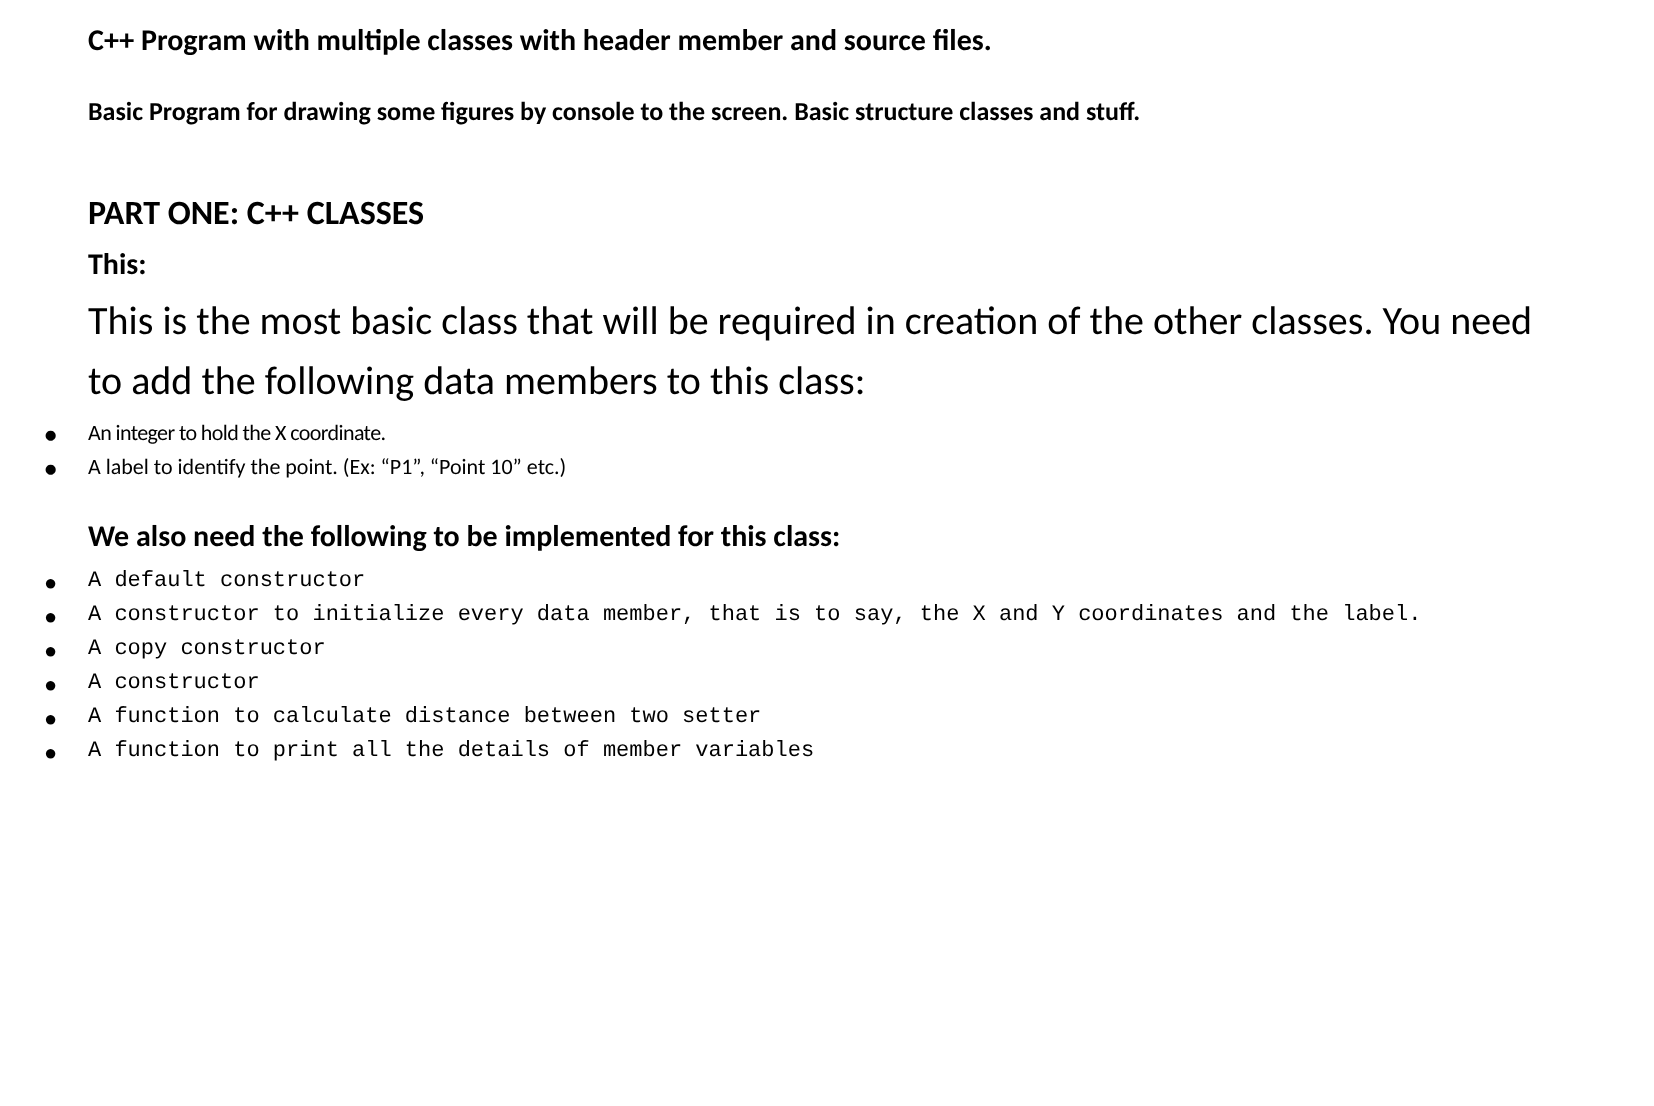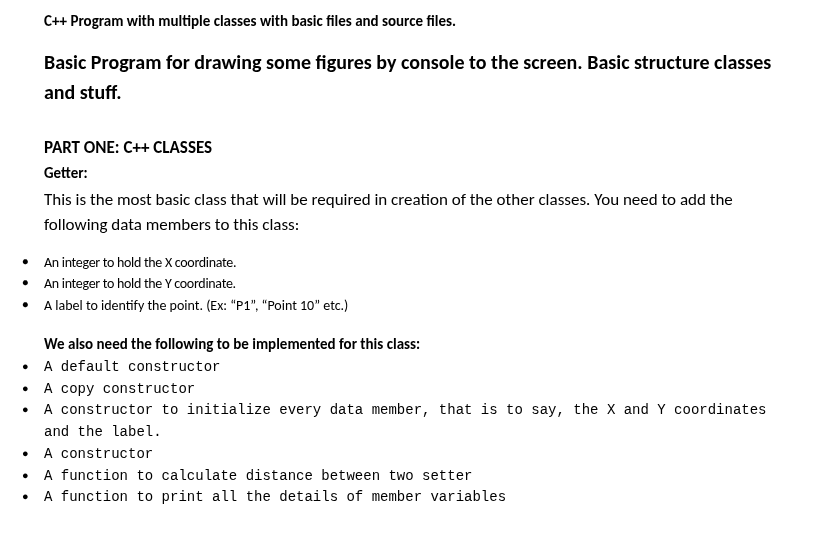--- a/index.html
+++ b/index.html
@@ -14,47 +14,47 @@
     line-height: 1.5;
   }
   .content { padding-left: 24px; }
   .title {
     font-weight: 700;
     font-size: 15px;
     margin-bottom: 14px;
   }
   .subtitle {
     font-weight: 700;
-    font-size: 20px;
+    font-size: 13px;
     margin-bottom: 28px;
   }
   .section-heading {
     font-weight: 700;
     font-size: 17px;
     margin-bottom: 2px;
   }
   .class-name {
     font-weight: 700;
     font-size: 15px;
     margin-bottom: 2px;
   }
   .paragraph {
-    font-size: 17px;
-    margin-bottom: 14px;
+    font-size: 20px;
+    margin-bottom: 2px;
   }
   ul.bullets {
     list-style: none;
     padding-left: 0;
     margin-left: -24px;
     margin-bottom: 16px;
   }
   ul.bullets li {
     position: relative;
     padding-left: 24px;
-    font-size: 14px;
+    font-size: 11px;
     line-height: 1.55;
   }
   ul.bullets li::before {
     content: "●";
     position: absolute;
     left: 2px;
     top: 0;
     font-size: 11px;
     line-height: 1.9;
   }
@@ -68,36 +68,35 @@
     font-size: 15px;
     margin-bottom: 2px;
     margin-top: 16px;
   }
   .tight { letter-spacing: -0.3px; }
 </style>
 </head>
 <body>
 
 <div class="content">
-  <div class="title">C++ Program with multiple classes with basic files and source files.</div>
+  <div class="title">C++ Program with multiple classes with header member and source files.</div>
   <div class="subtitle">Basic Program for drawing some figures by console to the screen. Basic structure classes and stuff.</div>
 
   <div class="section-heading">PART ONE: C++ CLASSES</div>
-  <div class="class-name">Getter:</div>
+  <div class="class-name">This:</div>
   <div class="paragraph">This is the most basic class that will be required in creation of the other classes. You need to add the following data members to this class:</div>
 
   <ul class="bullets">
     <li class="tight">An integer to hold the X coordinate.</li>
-    <li class="tight">An integer to hold the Y coordinate.</li>
     <li>A label to identify the point. (Ex: “P1”, “Point 10” etc.)</li>
   </ul>
 
   <div class="list-heading">We also need the following to be implemented for this class:</div>
 
   <ul class="bullets spaced-list">
     <li>A default constructor</li>
+    <li>A constructor to initialize every data member, that is to say, the X and Y coordinates and the label.</li>
     <li>A copy constructor</li>
-    <li>A constructor to initialize every data member, that is to say, the X and Y coordinates and the label.</li>
     <li>A constructor</li>
     <li>A function to calculate distance between two setter</li>
     <li>A function to print all the details of member variables</li>
   </ul>
 </div>
 
 </body></html>

